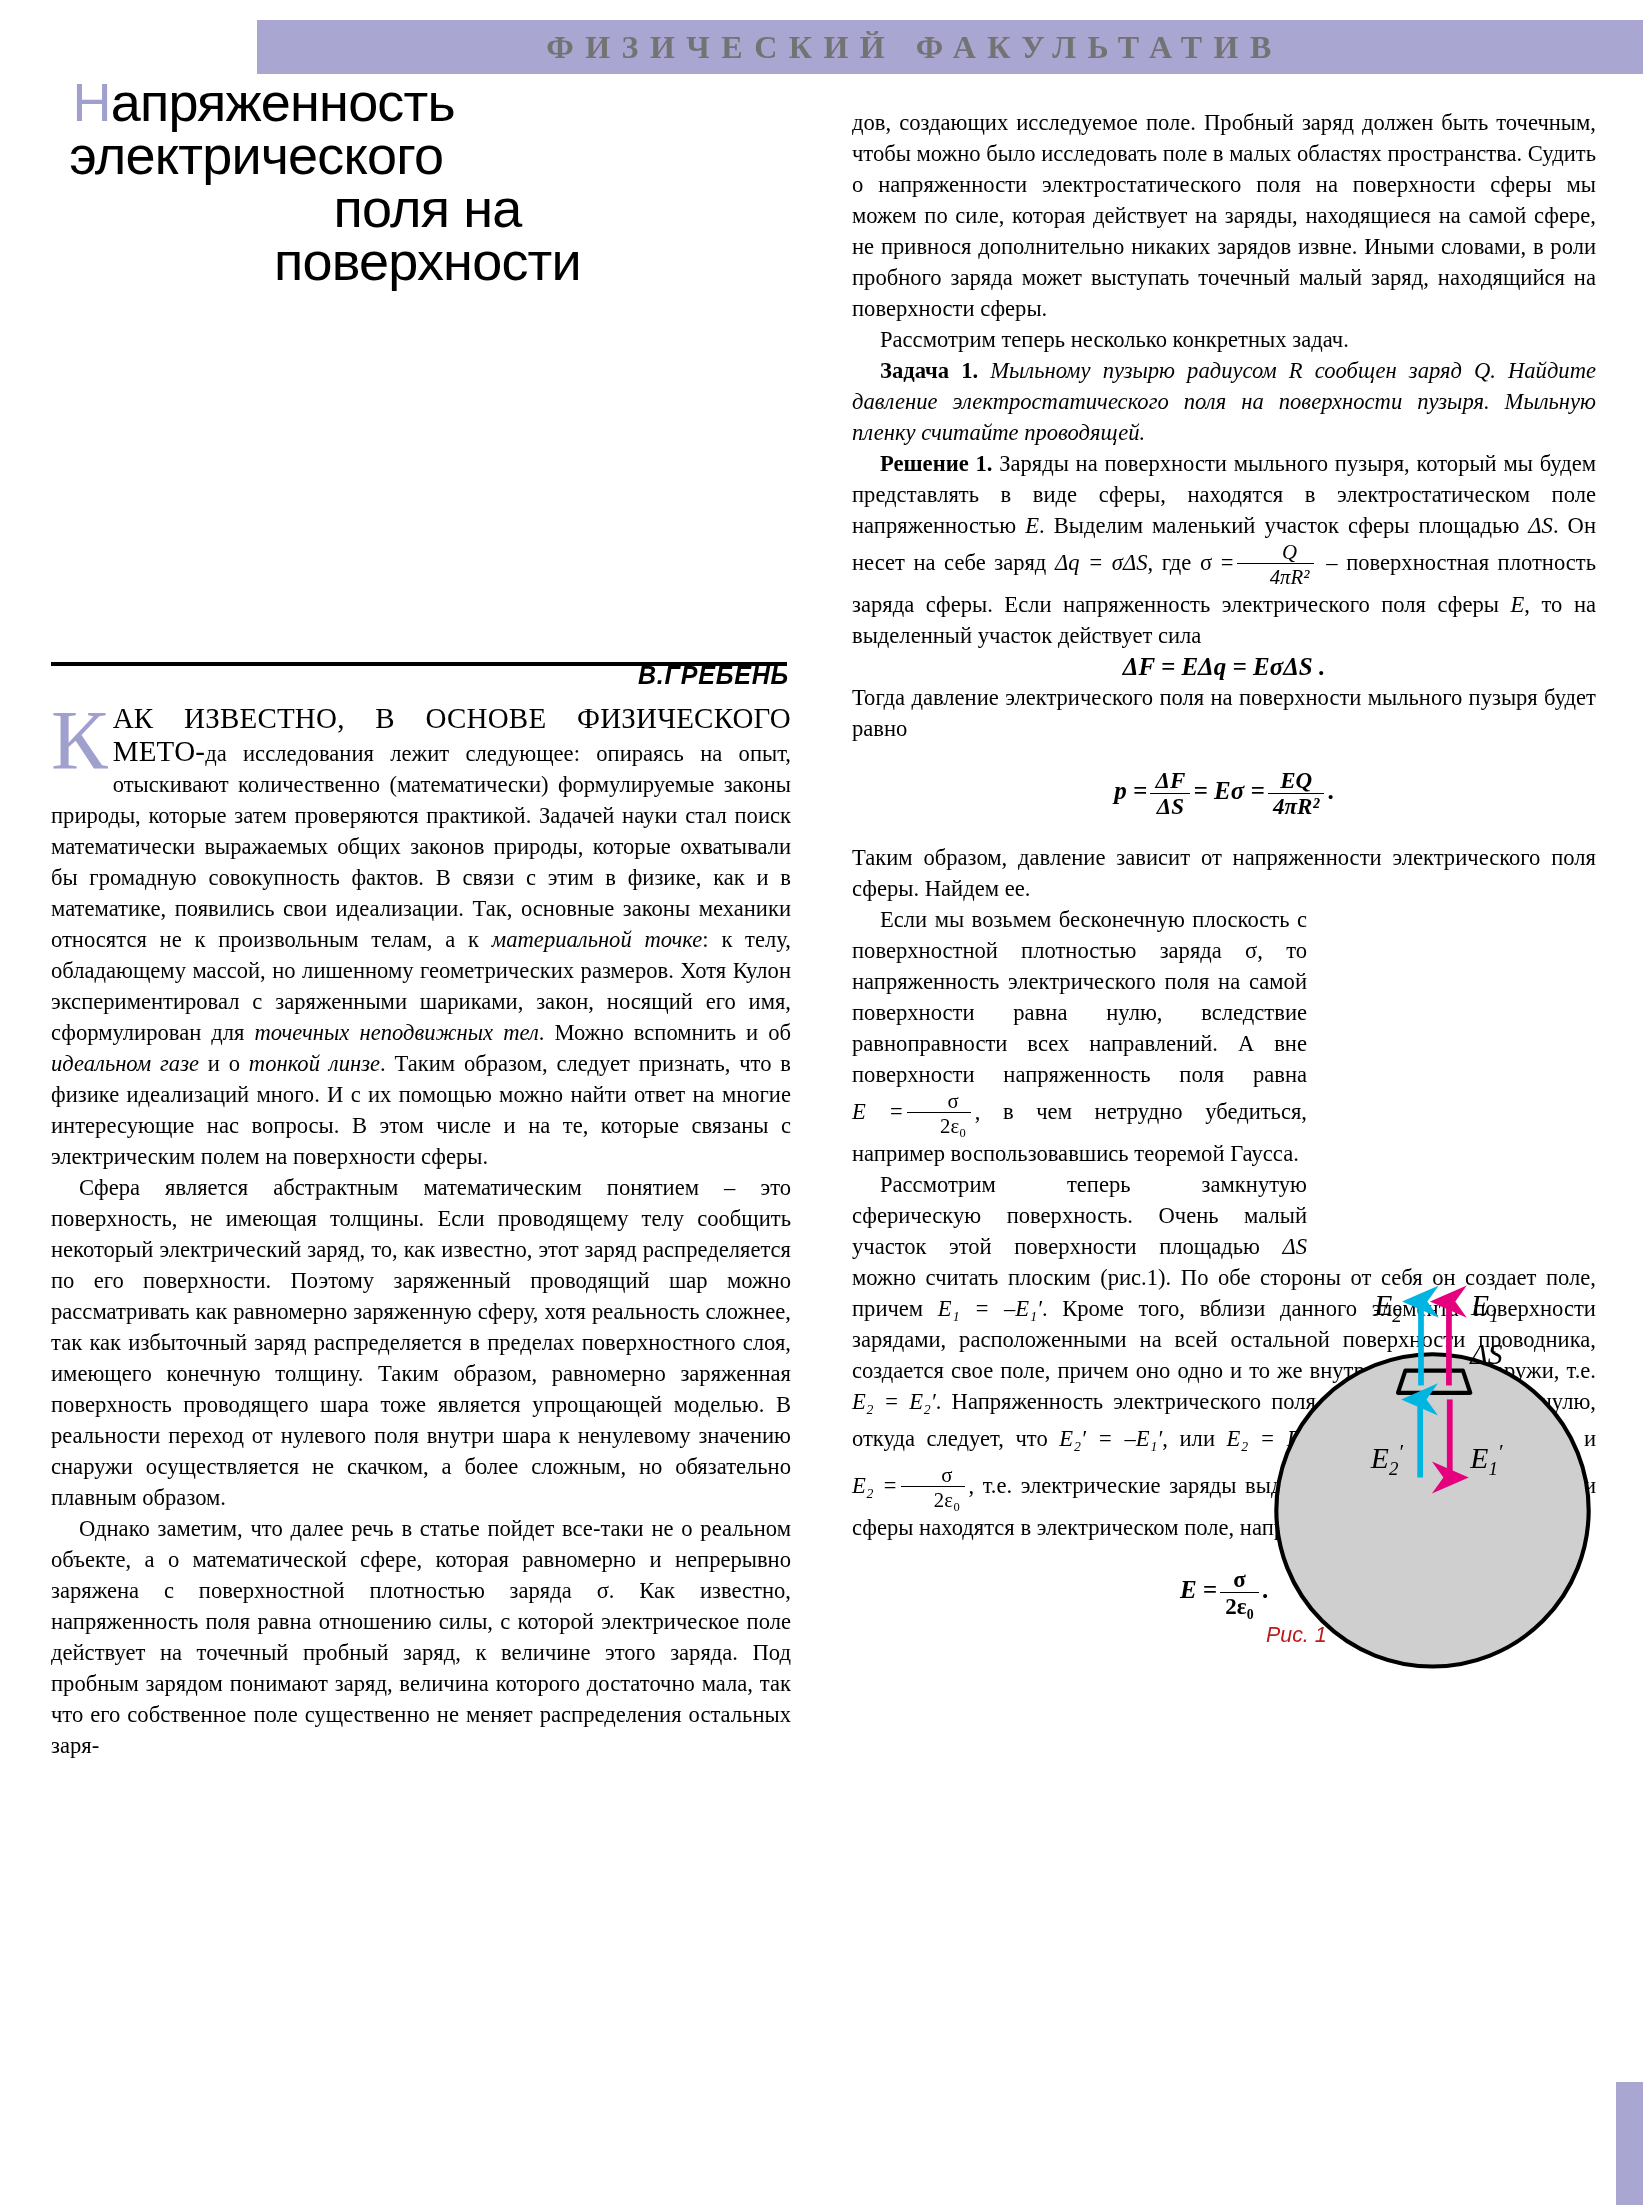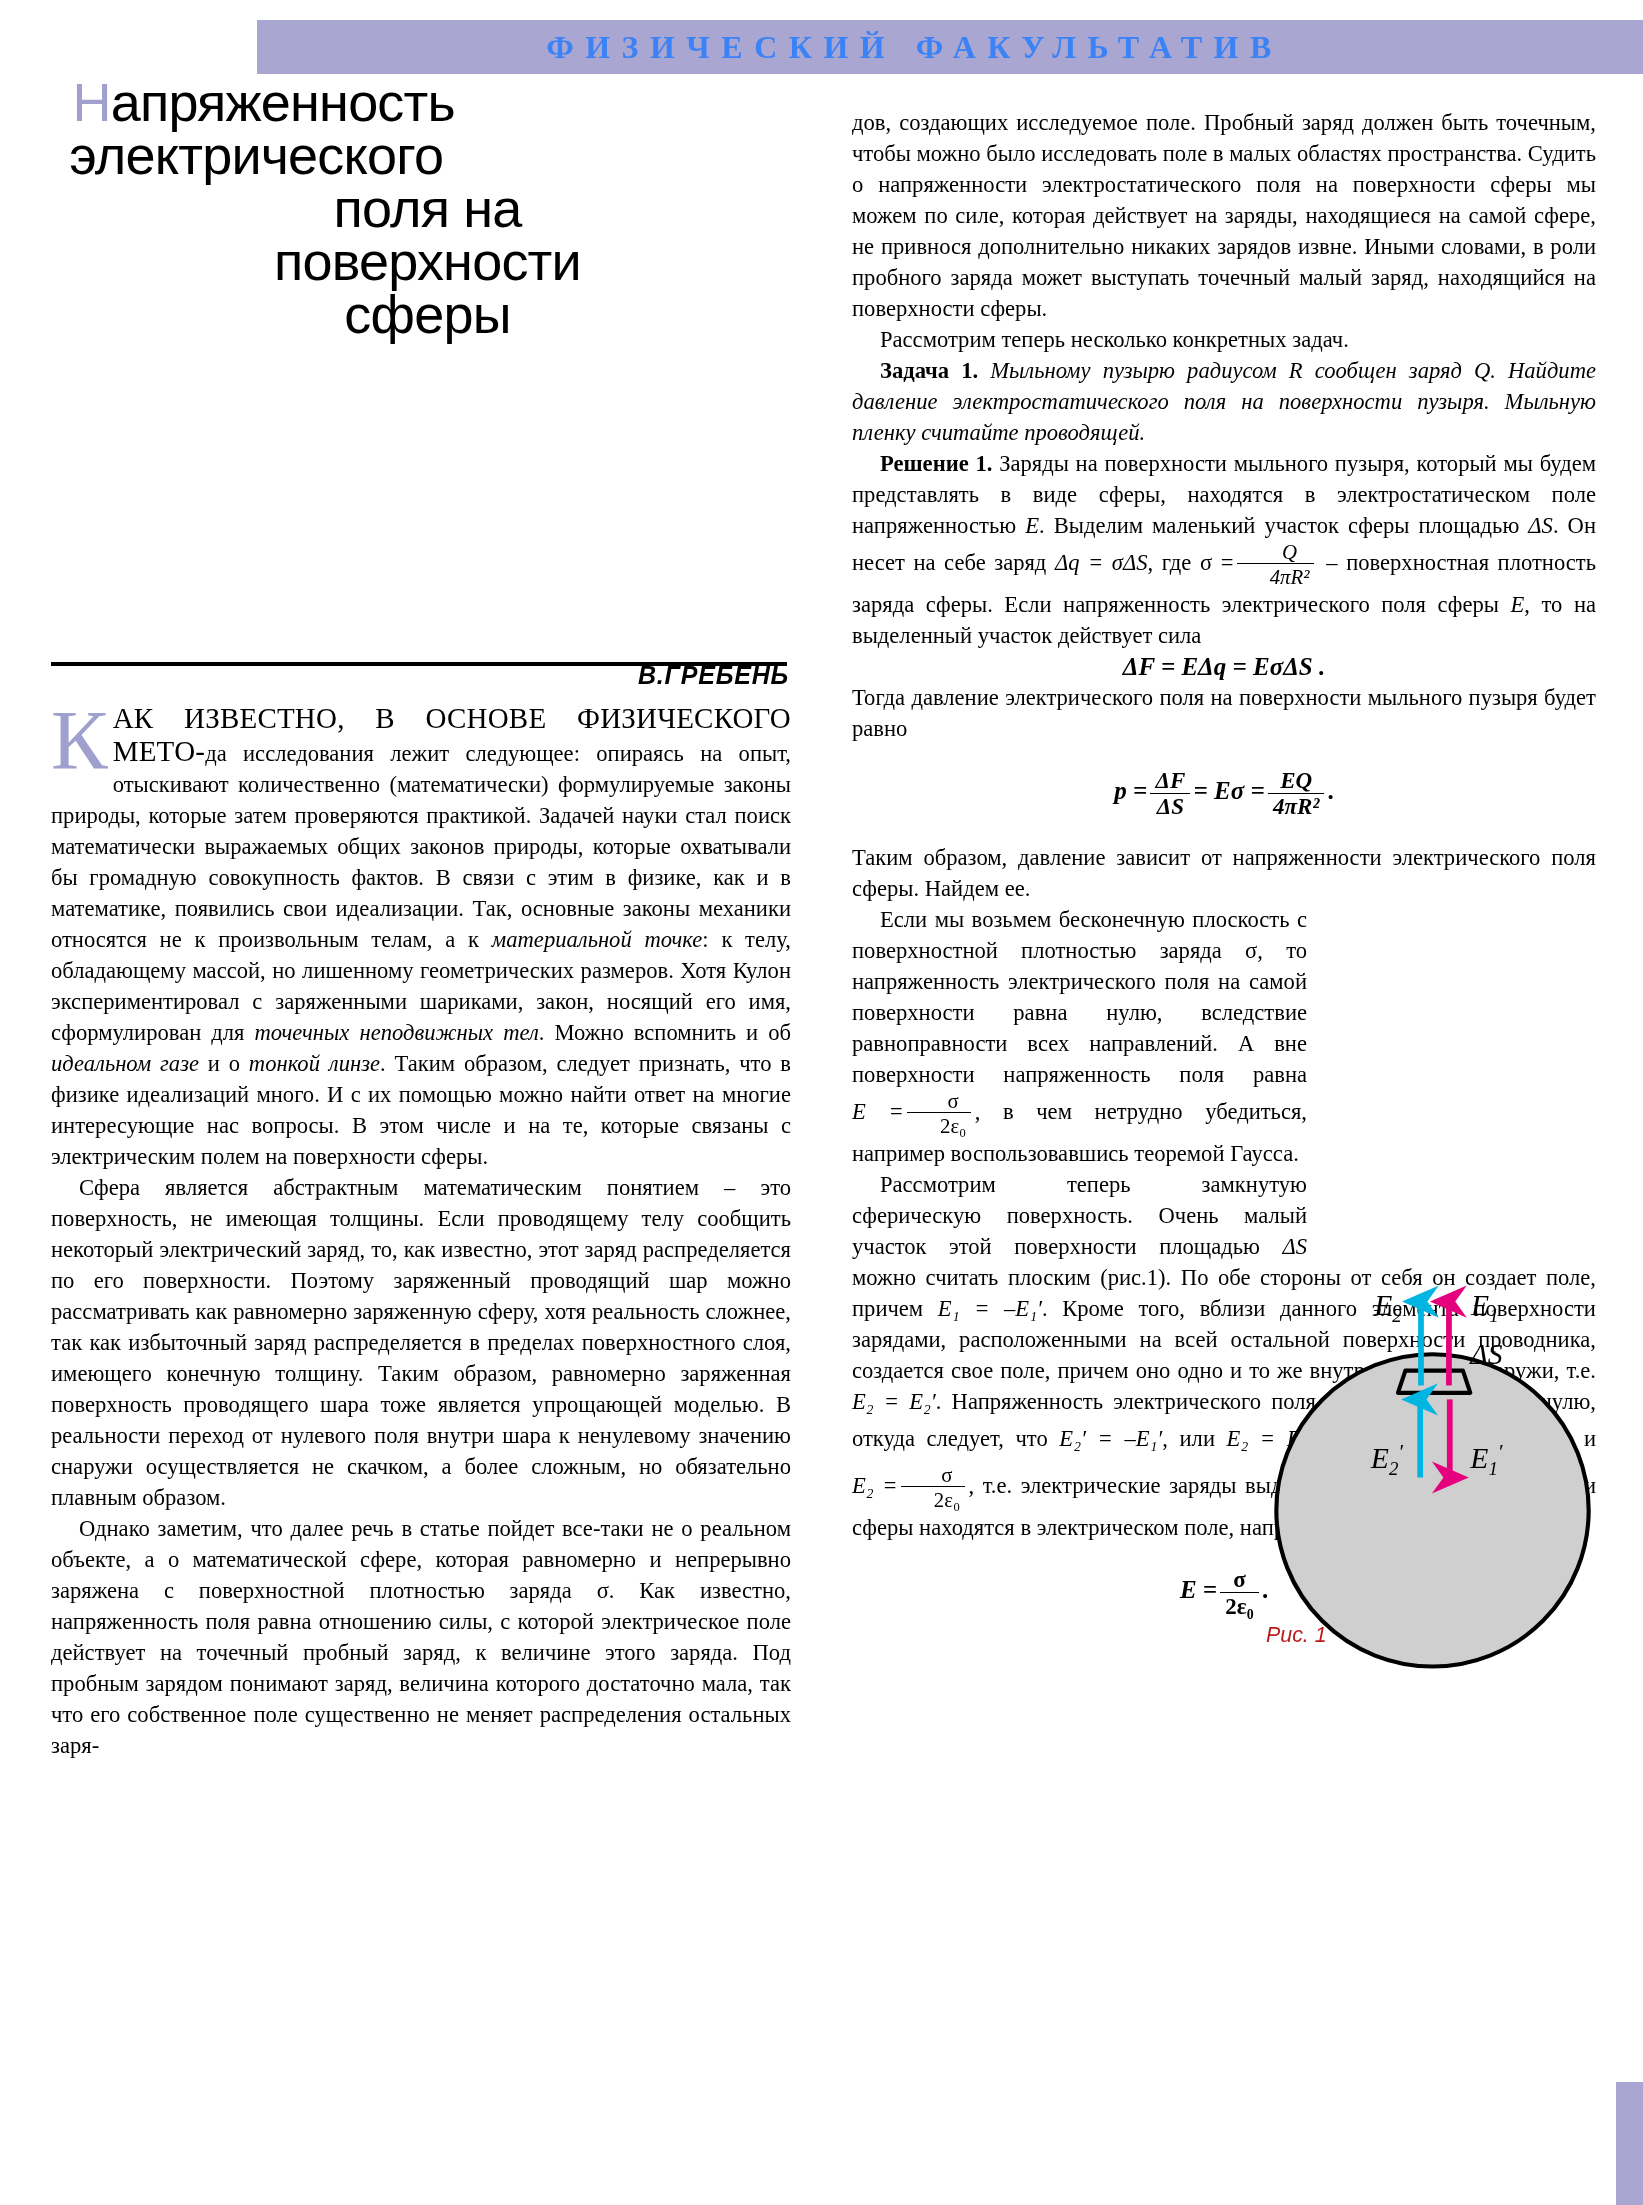--- a/index.html
+++ b/index.html
@@ -12,21 +12,21 @@
   
   #header-band{
     position:absolute;left:257px;top:20px;width:1387px;height:54px;
     background:#a9a7d2;
   }
   #header-title{
     position:absolute;left:257px;top:20px;width:1315px;height:54px;
     display:flex;align-items:center;justify-content:center;
     font-family:"Liberation Serif","DejaVu Serif",serif;
     font-weight:bold;font-size:32px;letter-spacing:11.5px;
-    color:#3b82f6;white-space:nowrap;
+    color:#737373;white-space:nowrap;
   }
 
   
   #article-title{
     position:absolute;left:66px;top:76px;width:723px;
     font-family:"Liberation Sans","DejaVu Sans",sans-serif;
     font-weight:400;font-size:54px;line-height:53px;
     text-align:center;color:#000;letter-spacing:-0.8px;
   }
   #article-title .cap{color:#a0a0cf;}
@@ -110,21 +110,20 @@
 <body>
 
 <div id="header-band"></div>
 <div id="header-title">ФИЗИЧЕСКИЙ ФАКУЛЬТАТИВ</div>
 
 <div id="article-title">
   <span class="ln l1"><span class="cap">Н</span><span>апряженность</span></span>
   <span class="ln l2">электрического</span>
   <span class="ln">поля  на</span>
   <span class="ln">поверхности</span>
-  <span class="ln">сферы</span>
 </div>
 
 <div id="byline">В.ГРЕБЕНЬ</div>
 <div id="byline-rule"></div>
 
 <div class="col" id="col-left">
 
   <p class="noind">
     <span id="dropcap">К</span><span class="smallcaps">АК ИЗВЕСТНО, В ОСНОВЕ ФИЗИЧЕСКОГО МЕТО-</span><span>да исследования лежит следующее: опираясь на опыт, отыскивают количественно (математически) формулируемые законы природы, которые затем проверяются практикой. Задачей науки стал поиск математически выражаемых общих законов природы, которые охватывали бы громадную совокупность фактов. В связи с этим в физике, как и в математике, появились свои идеализации. Так, основные законы механики относятся не к произвольным телам, а к </span><span class="it">материальной точке</span><span>: к телу, обладающему массой, но лишенному геометрических размеров. Хотя Кулон экспериментировал с заряженными шариками, закон, носящий его имя, сформулирован для </span><span class="it">точечных неподвижных тел</span><span>. Можно вспомнить и об </span><span class="it">идеальном газе</span><span> и о </span><span class="it">тонкой линзе</span><span>. Таким образом, следует признать, что в физике идеализаций много. И с их помощью можно найти ответ на многие интересующие нас вопросы. В этом числе и на те, которые связаны с электрическим полем на поверхности сферы.</span>
   </p>

